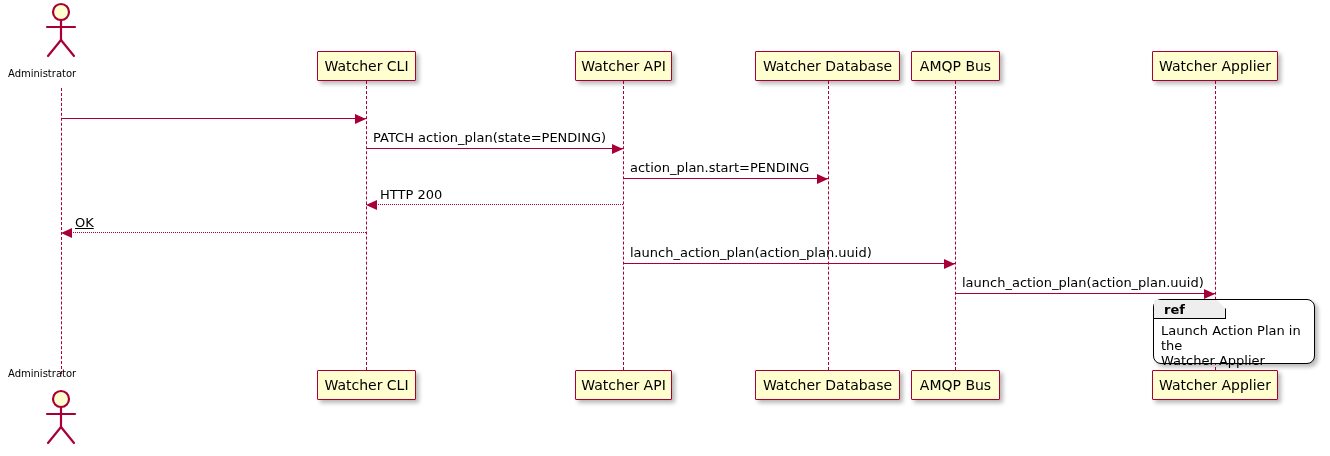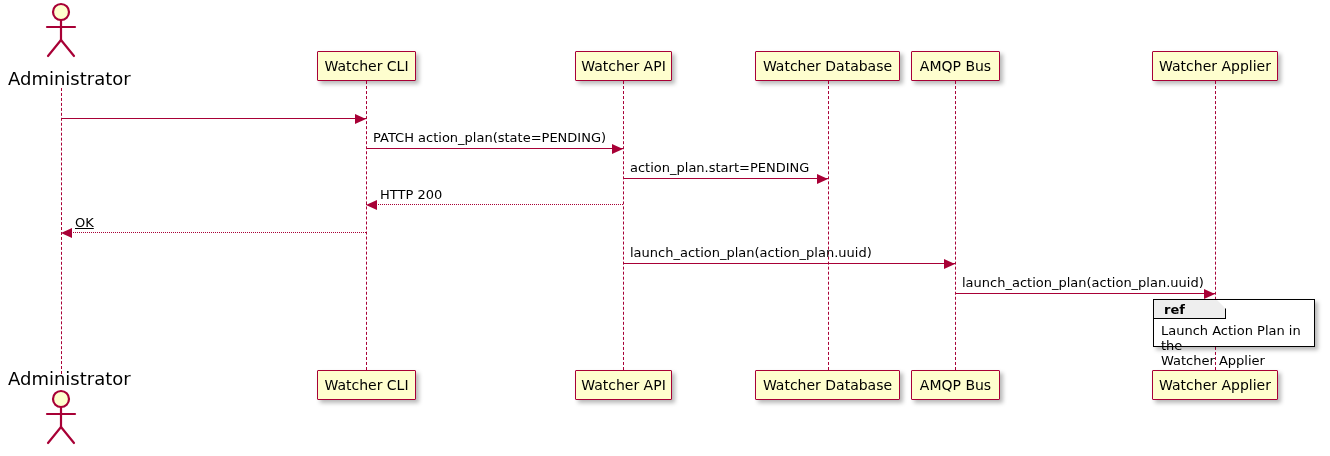--- a/index.html
+++ b/index.html
@@ -34,21 +34,21 @@
     box-shadow: 3px 3px 4px rgba(0,0,0,0.28);
     border-radius: 1px;
   }
 
   
   .actor-fig {
     position: absolute;
   }
   .actor-label {
     position: absolute;
-    font-size: 18px;
+    font-size: 10px;
     color: #000000;
     white-space: nowrap;
   }
 
   
   .lifeline {
     position: absolute;
     width: 0;
     border-left: 1.5px dashed #A80036;
   }
@@ -196,20 +196,20 @@
     <div class="msg-label" style="left: 380px; top: 188px; text-align: center;">HTTP 200</div>
     <div class="msg dotted" style="left: 61px; top: 232px; width: 305px;"></div>
     <div class="arrowhead left" style="left: 61px; top: 227.5px;"></div>
     <div class="msg-label" style="left: 75px; top: 216px; text-decoration: underline;">OK</div>
     <div class="msg" style="left: 623px; top: 263px; width: 332px;"></div>
     <div class="arrowhead right" style="left: 944px; top: 258.5px;"></div>
     <div class="msg-label" style="left: 630px; top: 246px;">launch_action_plan(action_plan.uuid)</div>
     <div class="msg" style="left: 955px; top: 293px; width: 260px;"></div>
     <div class="arrowhead right" style="left: 1204px; top: 288.5px;"></div>
     <div class="msg-label" style="left: 962px; top: 276px;">launch_action_plan(action_plan.uuid)</div>
-    <div class="ref-box" style="left: 1153px; top: 299px; width: 162px; height: 48px;">
+    <div class="ref-box" style="left: 1153px; top: 299px; width: 162px; height: 65px; border-radius: 8px;">
       <div class="ref-tab" style="width: 72px;">
         <span class="ref-tab-label">ref</span>
       </div>
       <div class="ref-body">Launch Action Plan in the
 Watcher Applier</div>
     </div>
   </div>
 
 </body></html>

